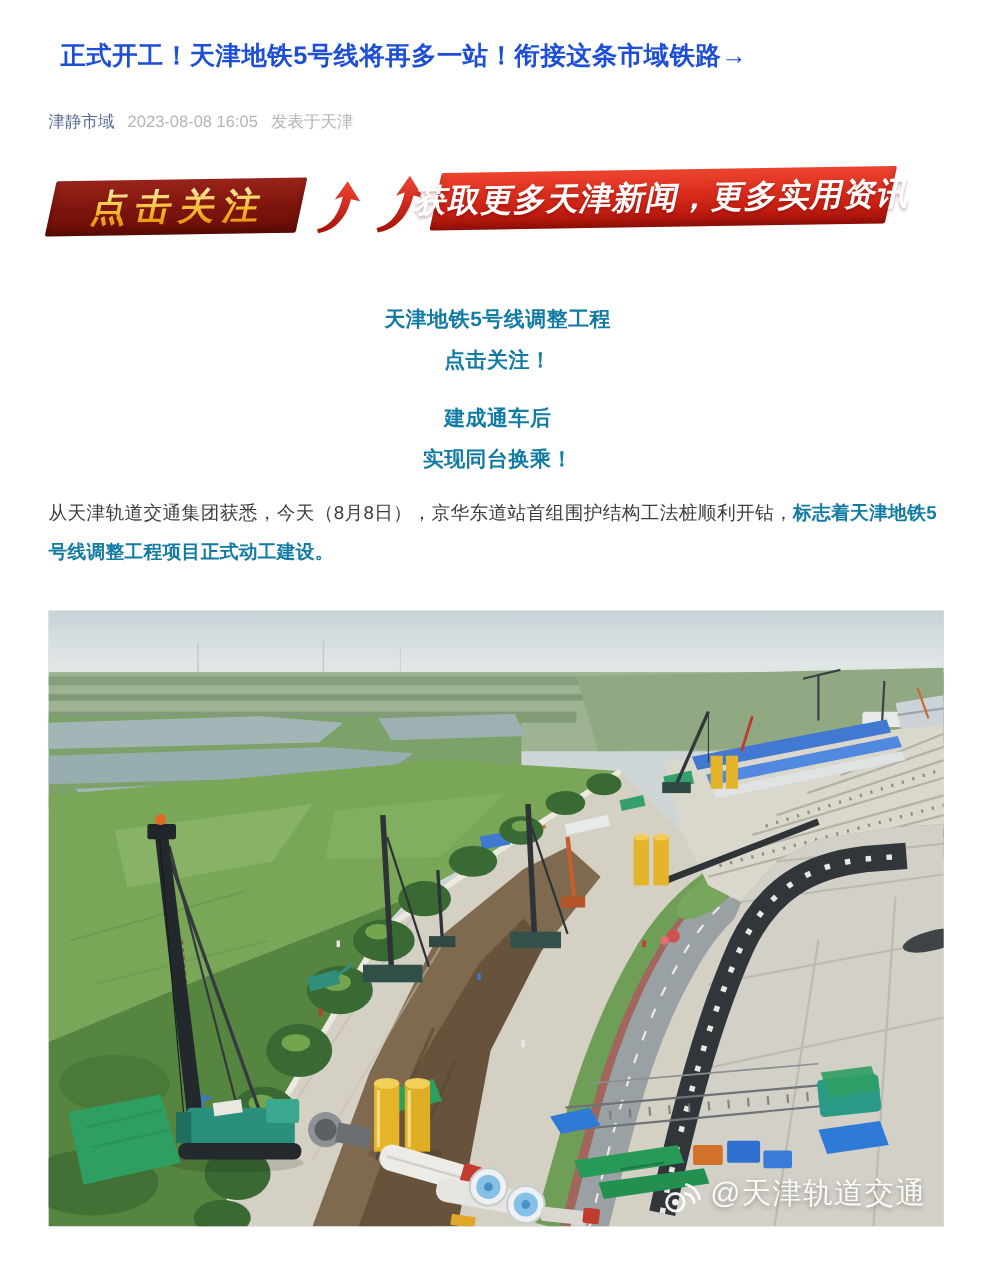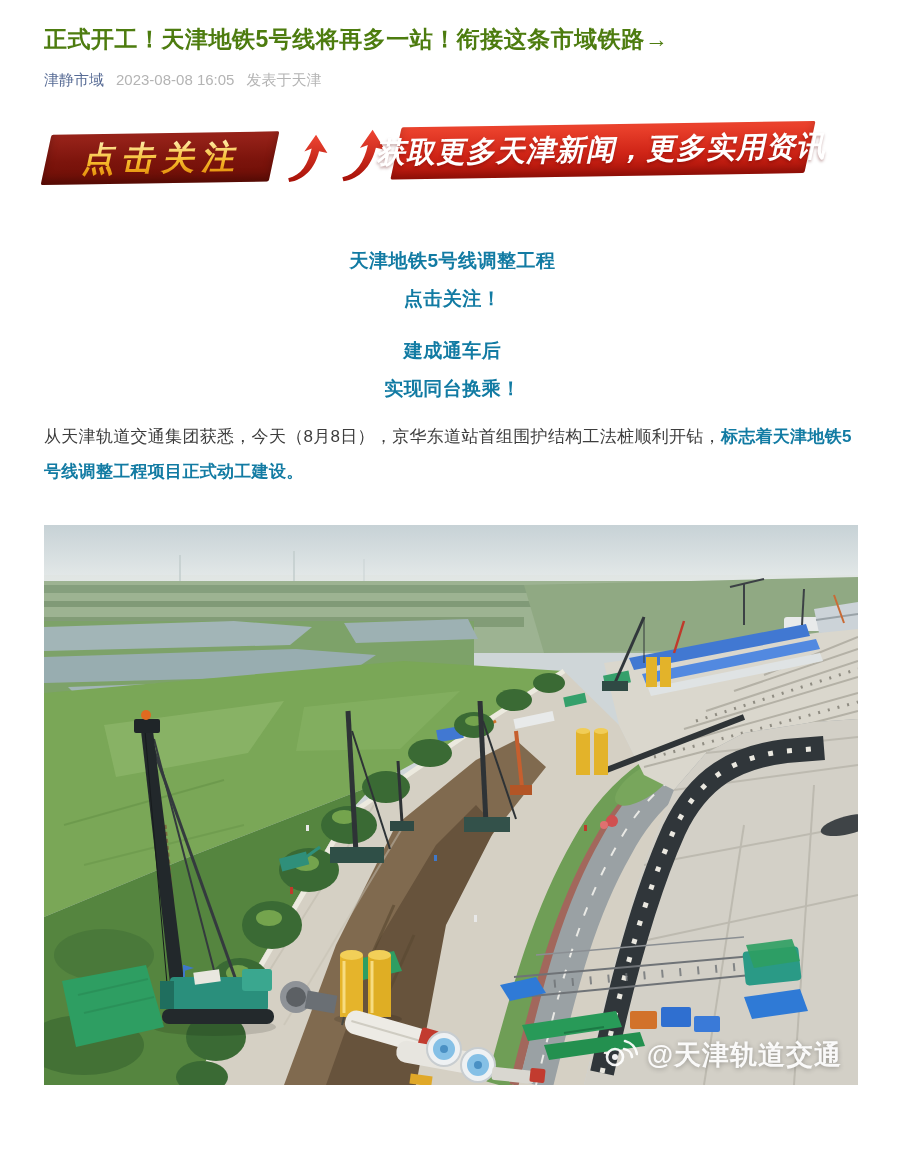--- a/index.html
+++ b/index.html
@@ -1,23 +1,23 @@
 <!DOCTYPE html>
 <html><head>
 <meta charset="utf-8">
 <style>
   html,body{margin:0;padding:0;background:#ffffff;}
   body{width:905px;height:1155px;overflow:hidden;font-family:"Liberation Sans",sans-serif;-webkit-font-smoothing:antialiased;}
   .content{margin:0 44px;width:817px;}
 
-  .title{margin:0;padding-top:24px;font-size:23px;line-height:1.35;font-weight:700;color:#4d7c0f;letter-spacing:.5px;}
+  .title{margin:11px;padding-top:24px;font-size:23px;line-height:1.35;font-weight:700;color:#1d4ed8;letter-spacing:.5px;}
 
   .byline{margin-top:16px;display:flex;align-items:baseline;gap:12px;font-size:15px;}
   .source{color:#576b95;cursor:pointer;}
-  .meta{color:#b4b4b4;}
+  .meta{color:#b4b4b4;margin-top:19px;}
 
   
   .banner{position:relative;height:56px;width:766px;margin-top:36px;transform:rotate(-.9deg);cursor:pointer;}
   .banner-left{position:absolute;left:2px;top:3px;width:228px;height:50px;transform:skewX(-13deg);
     background:linear-gradient(180deg,#9a241b 0%,#7c140c 55%,#6d0e06 100%);
     display:flex;align-items:center;justify-content:center;border-radius:2px;
     box-shadow:inset 0 -5px 8px rgba(0,0,0,.25);}
   .banner-left span{font-size:33px;font-weight:700;letter-spacing:7px;padding-left:7px;
     background:linear-gradient(180deg,#ffeeb0 8%,#f6bb2c 55%,#df8304 95%);
     -webkit-background-clip:text;background-clip:text;color:transparent;}
@@ -31,22 +31,22 @@
 
   .lead{margin-top:60px;text-align:center;color:#127ba3;font-weight:700;font-size:19px;letter-spacing:.5px;}
   .lead .line{line-height:38px;}
   .lead .gap{margin-top:14px;}
 
   .para{margin:11px 0 0 0;font-size:17px;line-height:35px;color:#3d3d3d;letter-spacing:.3px;}
   .para .hl{color:#127ba3;font-weight:700;}
 
   .photo{position:relative;width:814px;height:560px;margin-top:36px;overflow:hidden;background:#cfd6d8;cursor:pointer;}
   .photo svg{display:block;}
-  .watermark{position:absolute;right:16px;bottom:12px;display:flex;align-items:flex-start;gap:9px;
-    color:rgba(255,255,255,.93);font-size:27px;font-weight:700;letter-spacing:1px;
+  .watermark{position:absolute;right:16px;bottom:12px;display:flex;align-items:flex-end;gap:9px;
+    color:rgba(255,255,255,.93);font-size:27px;font-weight:400;letter-spacing:1px;
     text-shadow:0 1px 5px rgba(0,0,0,.30);}
 </style>
 </head>
 <body>
 
 <div class="content">
 
   <h1 class="title">正式开工！天津地铁5号线将再多一站！衔接这条市域铁路→</h1>
 
   <div class="byline">

